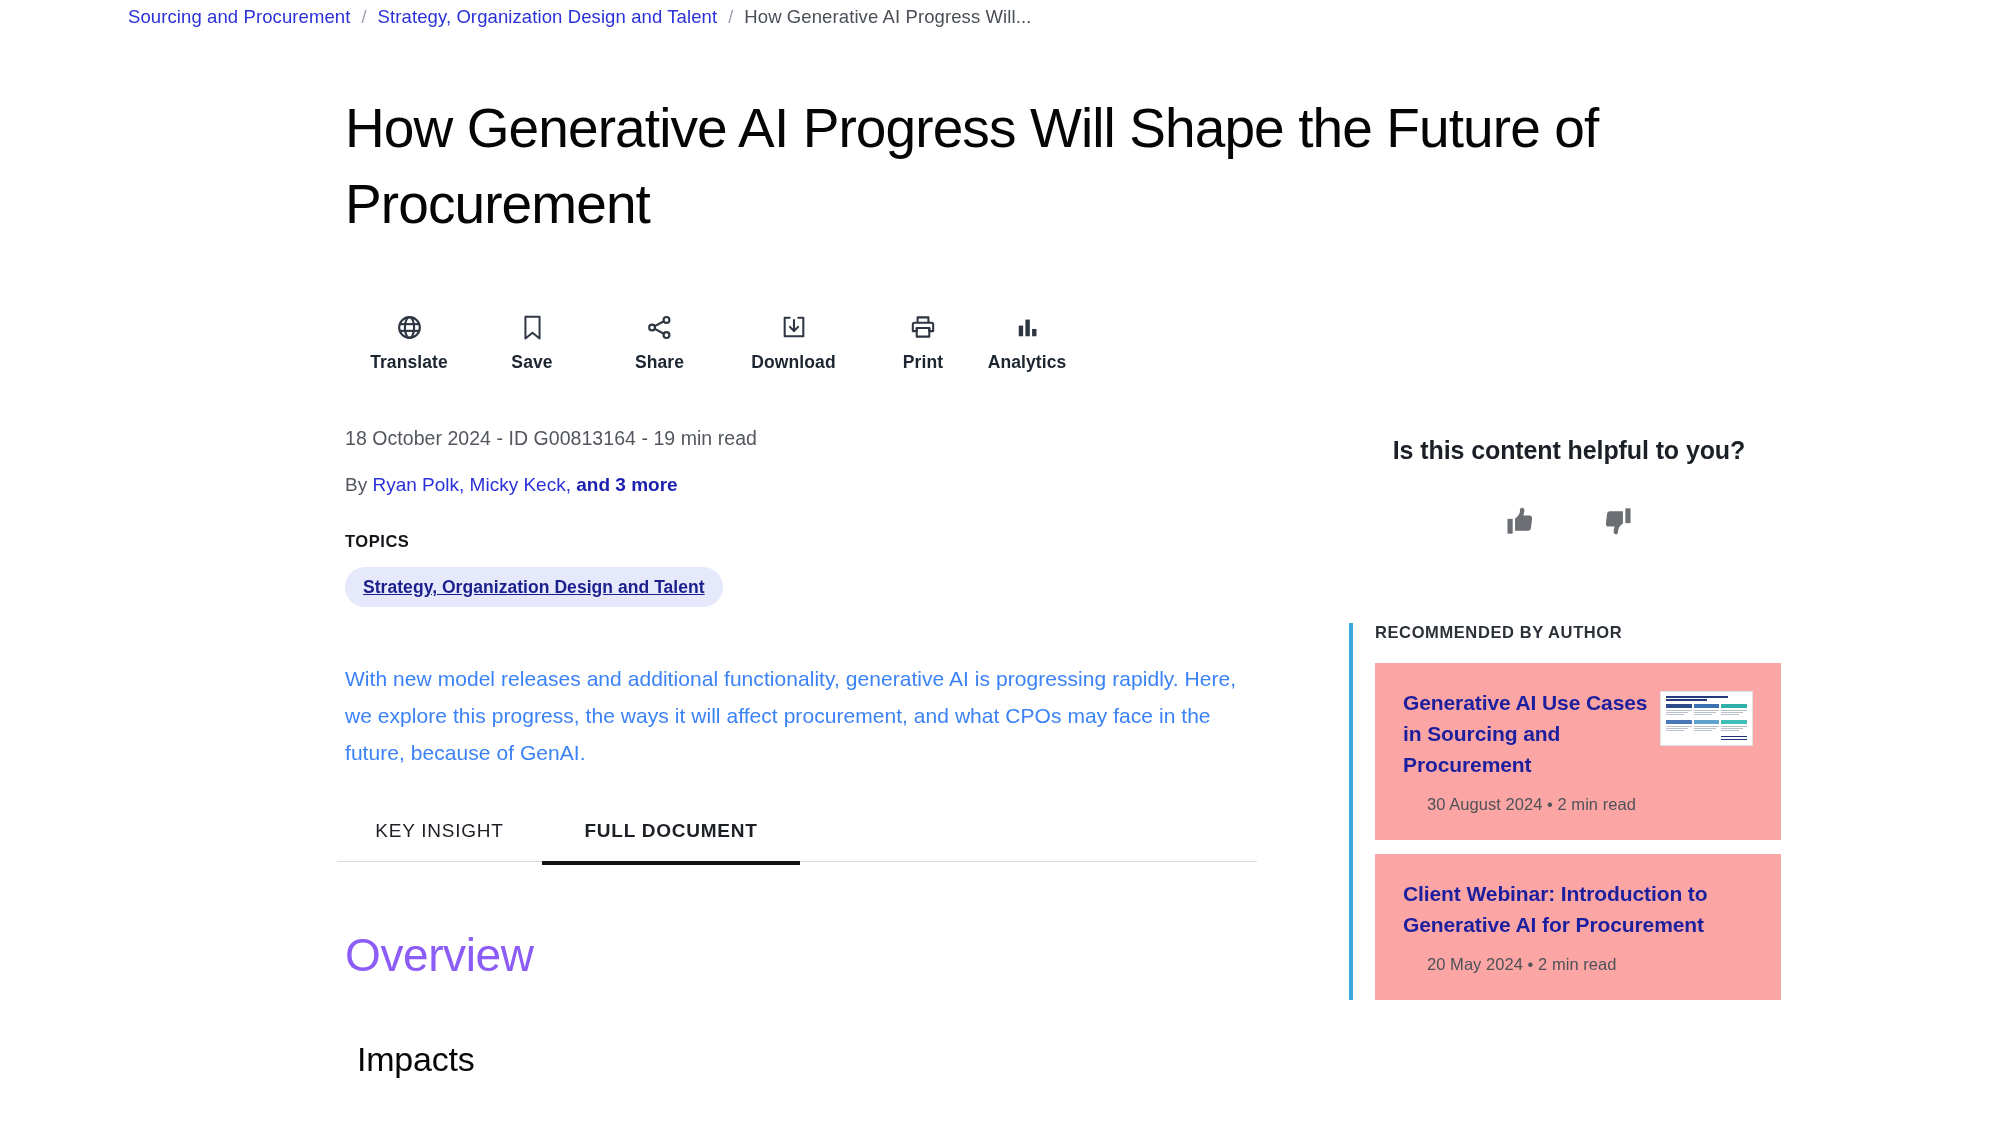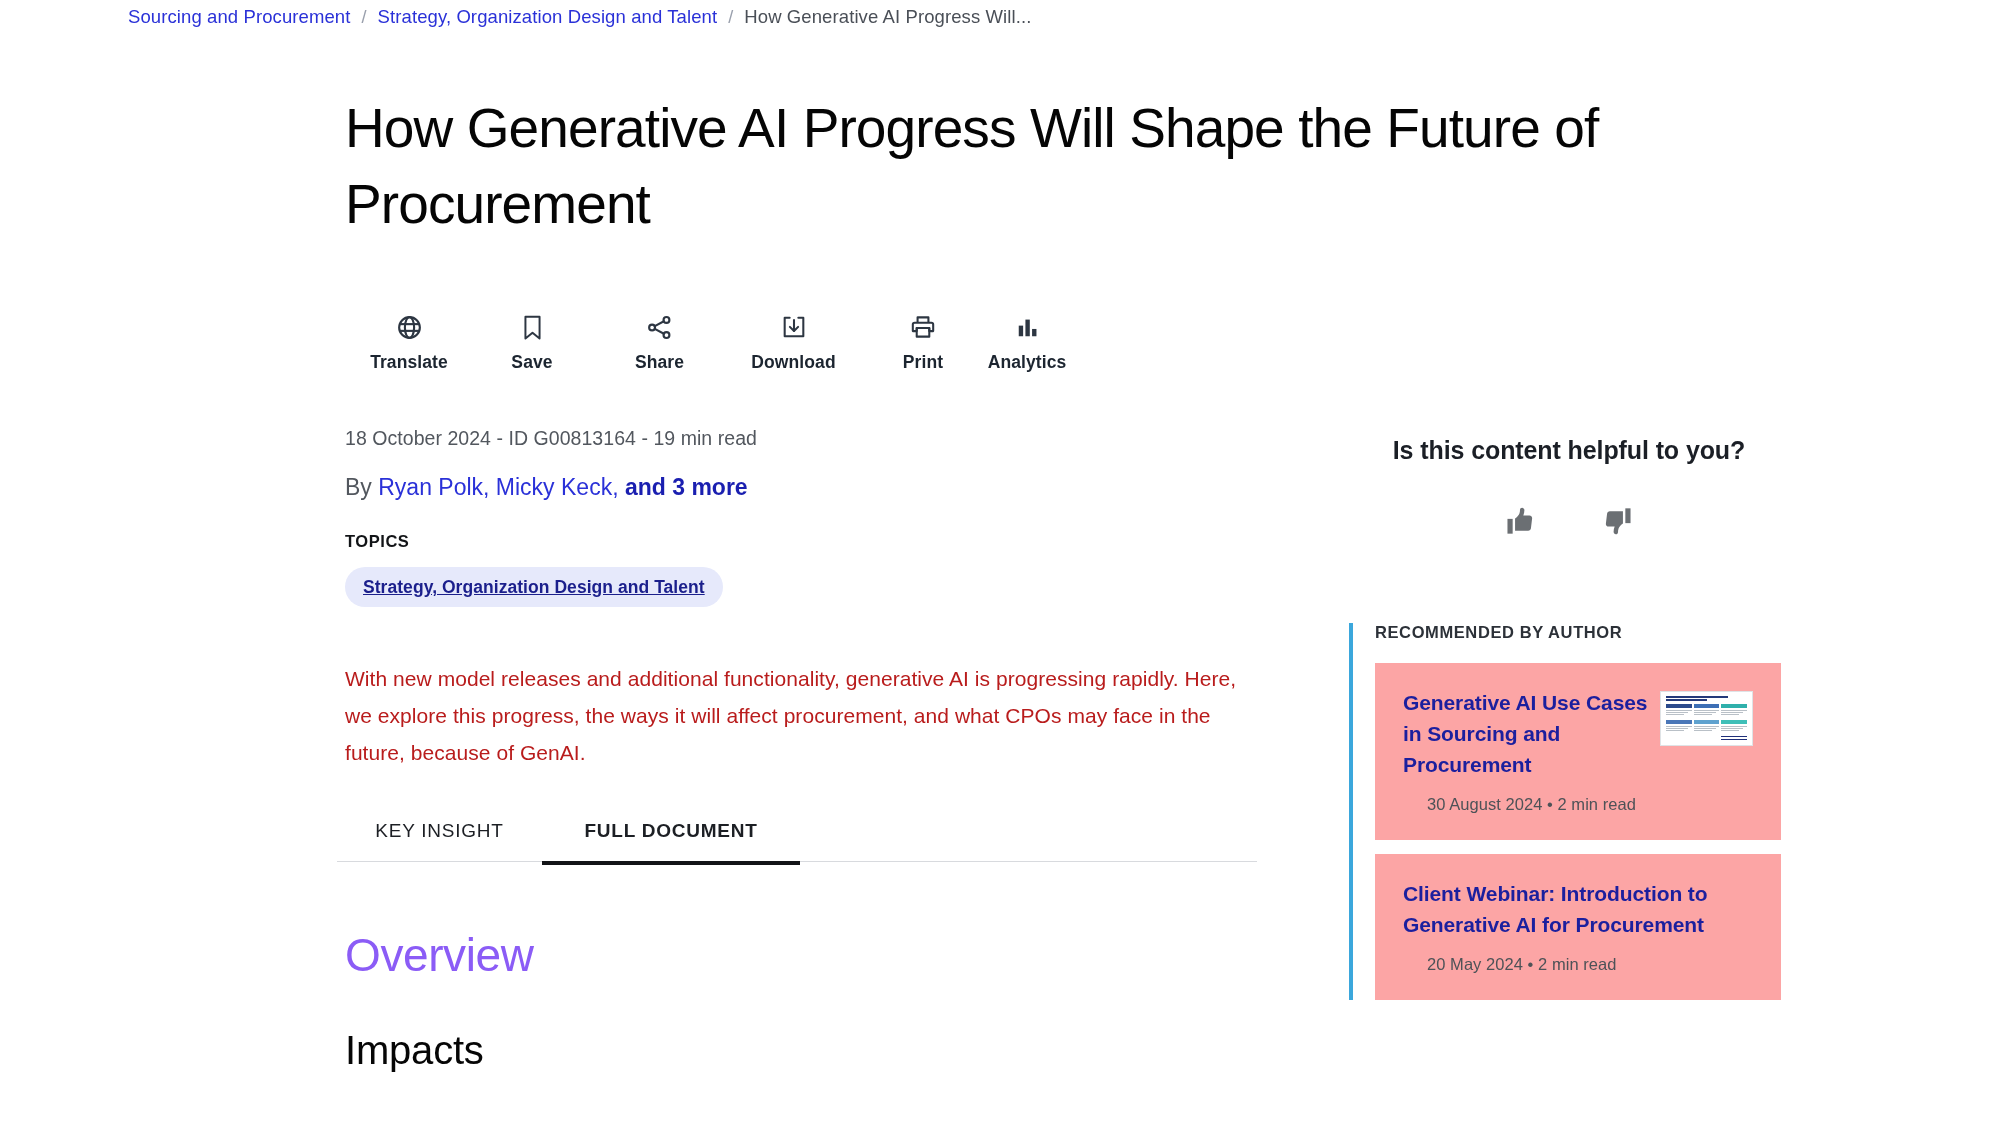--- a/index.html
+++ b/index.html
@@ -79,21 +79,21 @@
   .meta-line {
     position: absolute;
     left: 345px; top: 427px;
     font-size: 19.5px;
     color: #52575e;
     letter-spacing: 0.05px;
   }
   .byline {
     position: absolute;
     left: 345px; top: 474px;
-    font-size: 23px;
+    font-size: 19px;
     color: #52575e;
   }
   .byline a { color: #2A31D8; text-decoration: none; }
   .byline .more { color: #1a1fb0; font-weight: 700; text-decoration: none; }
 
   
   .topics-label {
     position: absolute;
     left: 345px; top: 532px;
     font-size: 16.5px;
@@ -116,21 +116,21 @@
     cursor: pointer;
   }
 
   
   .abstract {
     position: absolute;
     left: 345px; top: 639px;
     width: 900px;
     font-size: 21px;
     line-height: 37px;
-    color: #b91c1c;
+    color: #3b82f6;
     letter-spacing: 0.05px;
   }
 
   
   .tabs {
     position: absolute;
     left: 337px; top: 800px;
     width: 920px;
     border-bottom: 1px solid #d8dade;
     display: flex;
@@ -163,25 +163,25 @@
     left: 345px; top: 928px;
     font-size: 46px;
     font-weight: 400;
     color: #8b5cf6;
     letter-spacing: -0.4px;
     margin: 0;
   }
   .h-impacts {
     position: absolute;
     left: 345px; top: 1028px;
-    font-size: 40px;
+    font-size: 34px;
     font-weight: 400;
     color: #060606;
     letter-spacing: -0.2px;
-    margin: 0;
+    margin: 12px;
   }
 
   .helpful-q {
     position: absolute;
     left: 1349px; top: 436px;
     width: 440px;
     text-align: center;
     font-size: 25px;
     font-weight: 700;
     color: #1b1f26;

